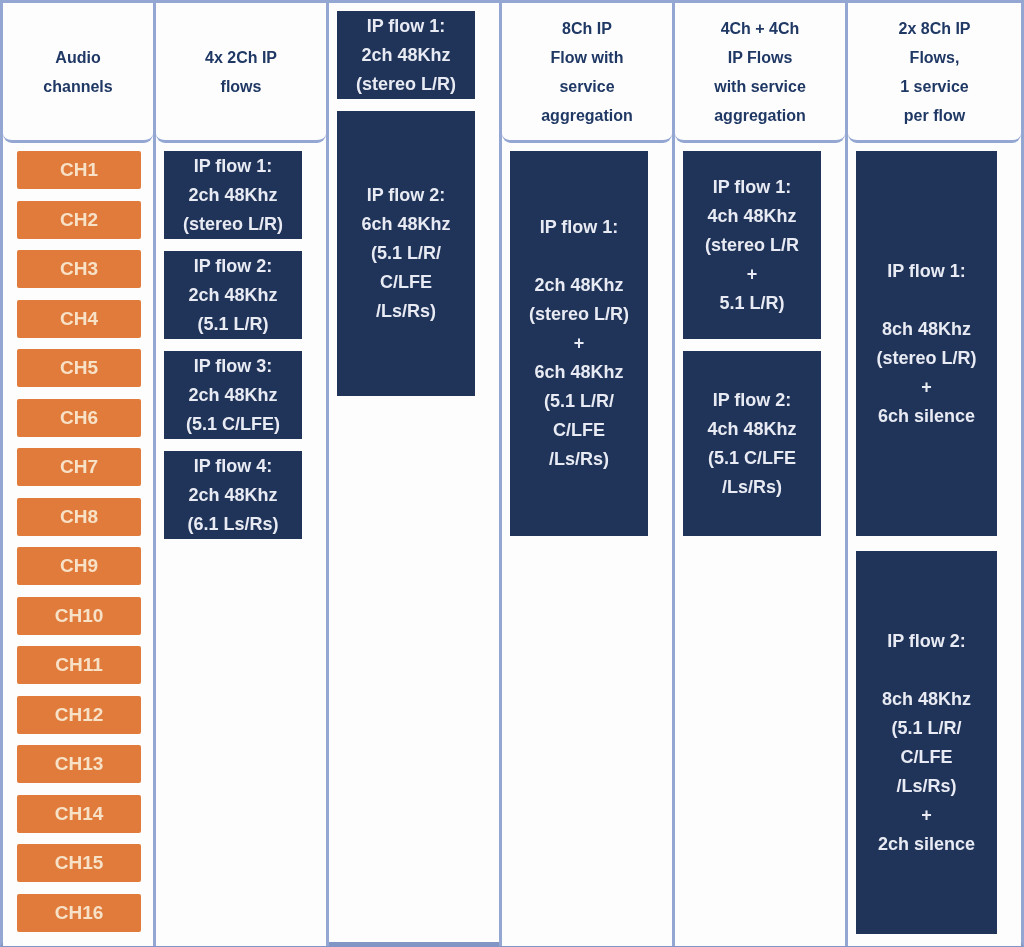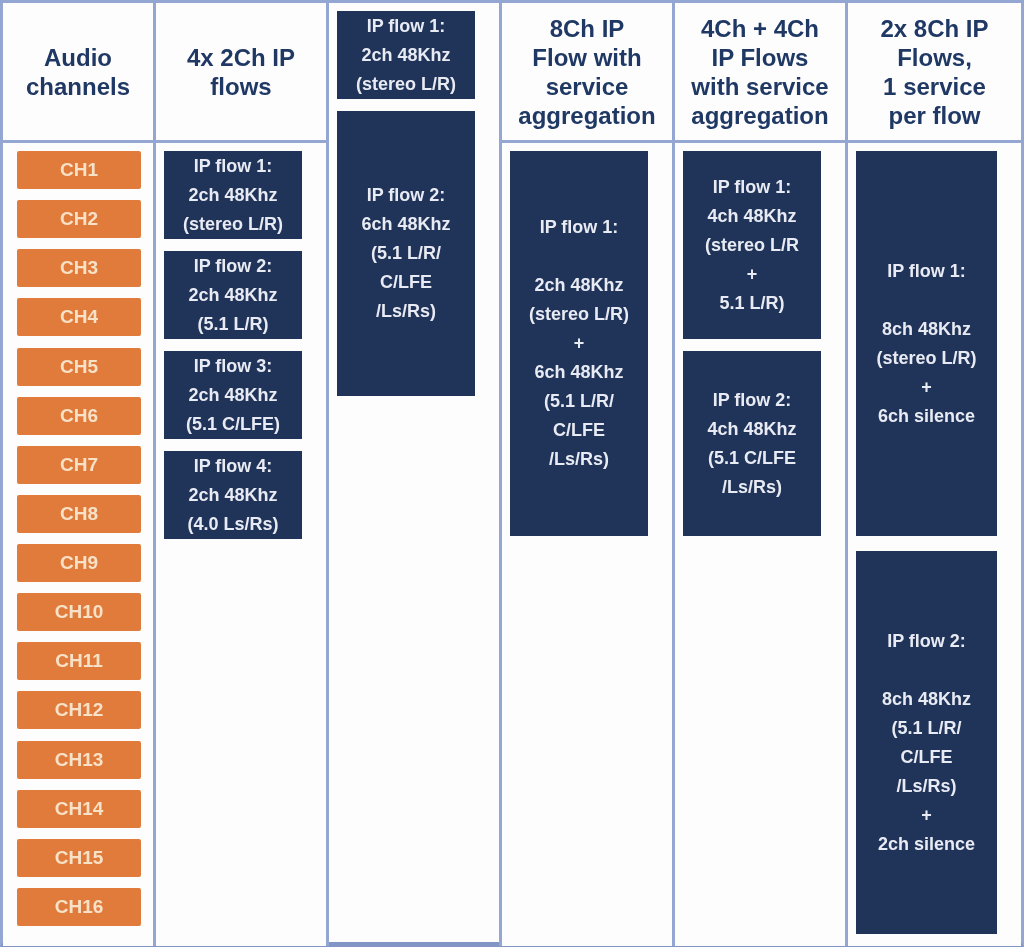--- a/index.html
+++ b/index.html
@@ -27,36 +27,37 @@
   }
   .col:last-child { border-right: none; }
   .hdr {
     border-bottom: 3px solid var(--border, #93a7d2);
     display: flex;
     align-items: center;
     justify-content: center;
     text-align: center;
     white-space: pre-line;
     font-weight: bold;
-    font-size: 24px;
+    font-size: 16px;
     line-height: 29px;
     color: var(--header-text, #1f3864);
     background: var(--cell-bg, #fdfdfe);
+    border-radius: 9px;
   }
   .body {
     position: relative;
     background: var(--cell-bg, #fdfdfe);
     min-height: 0;
   }
   
   .channels {
     display: flex;
     flex-direction: column;
     justify-content: space-between;
-    padding: 8px 12px 20px 14px;
+    padding: 8px 12px 14px 14px;
     height: 100%;
   }
   .ch {
     height: 38px;
     background: var(--orange-box, #e07b3b);
     border-radius: 2px;
     display: flex;
     align-items: center;
     justify-content: center;
     font-weight: bold;
@@ -122,21 +123,21 @@
 2ch 48Khz
 (stereo L/R)</div>
       <div class="fbox h88">IP flow 2:
 2ch 48Khz
 (5.1 L/R)</div>
       <div class="fbox h88">IP flow 3:
 2ch 48Khz
 (5.1 C/LFE)</div>
       <div class="fbox h88">IP flow 4:
 2ch 48Khz
-(4.0 Ls/Rs)</div>
+(6.1 Ls/Rs)</div>
     </div>
   </div>
 
   <div class="col">
     <div class="body">
       <div class="fbox h88">IP flow 1:
 2ch 48Khz
 (stereo L/R)</div>
       <div class="fbox h285">IP flow 2:
 6ch 48Khz

